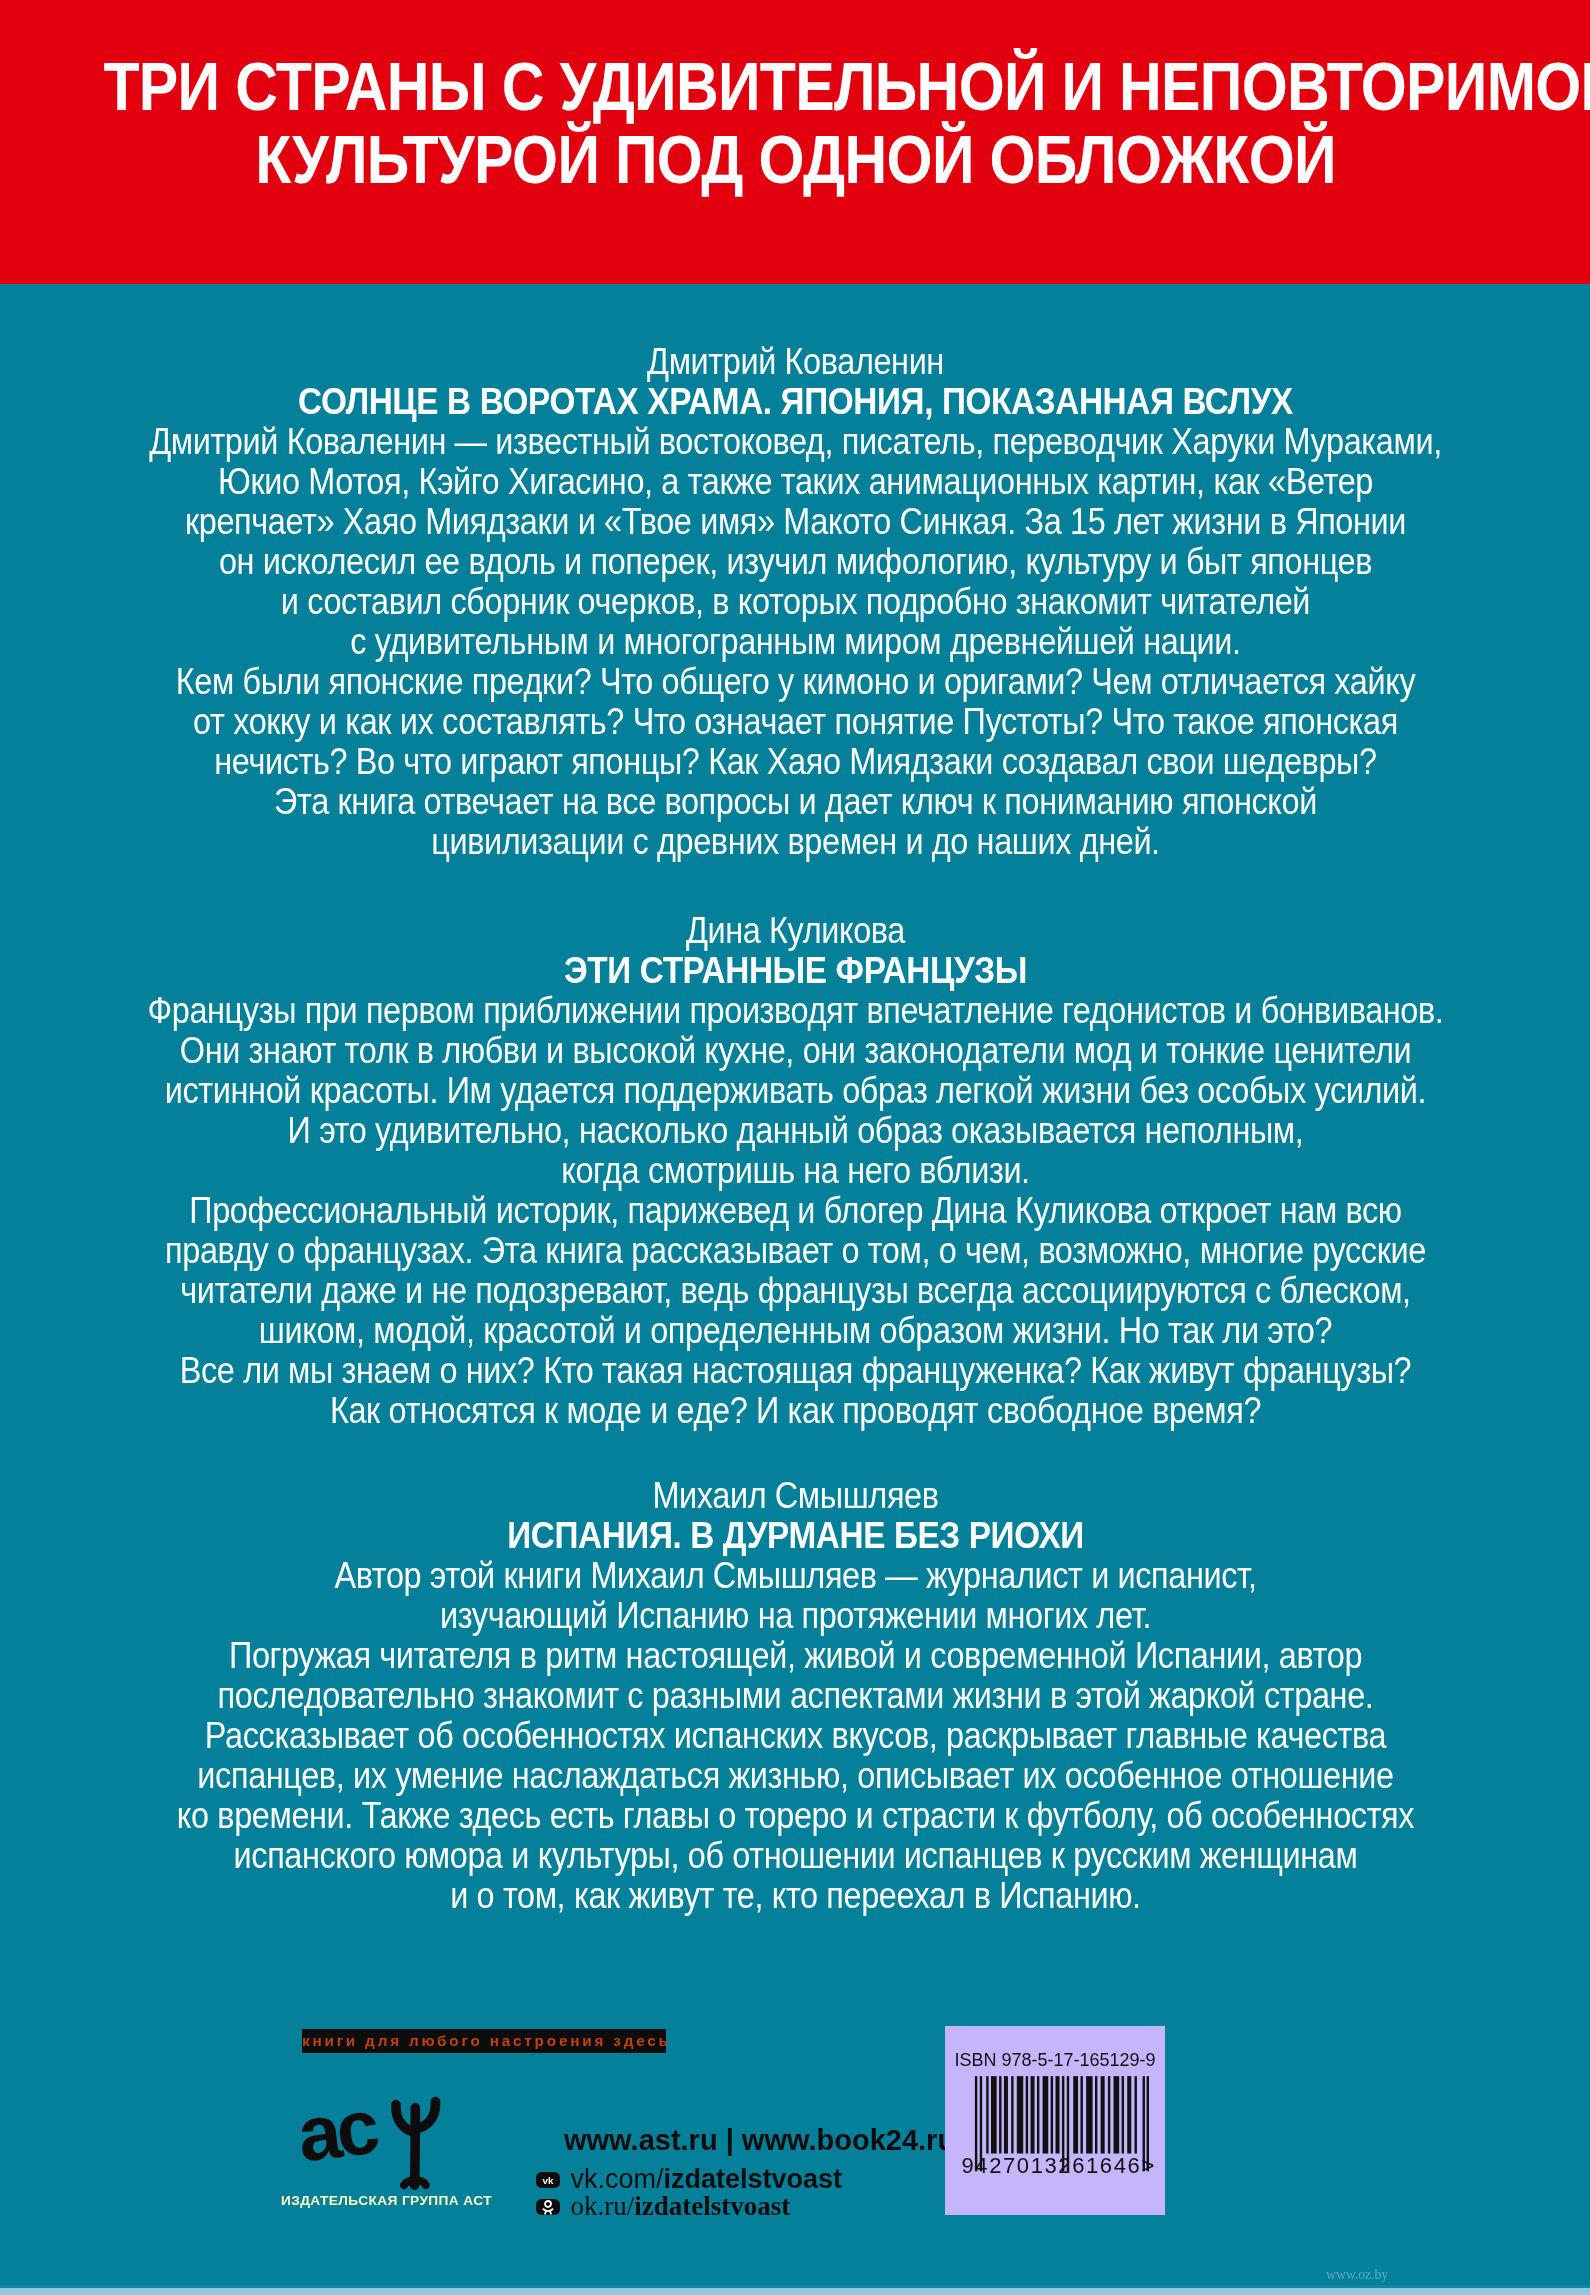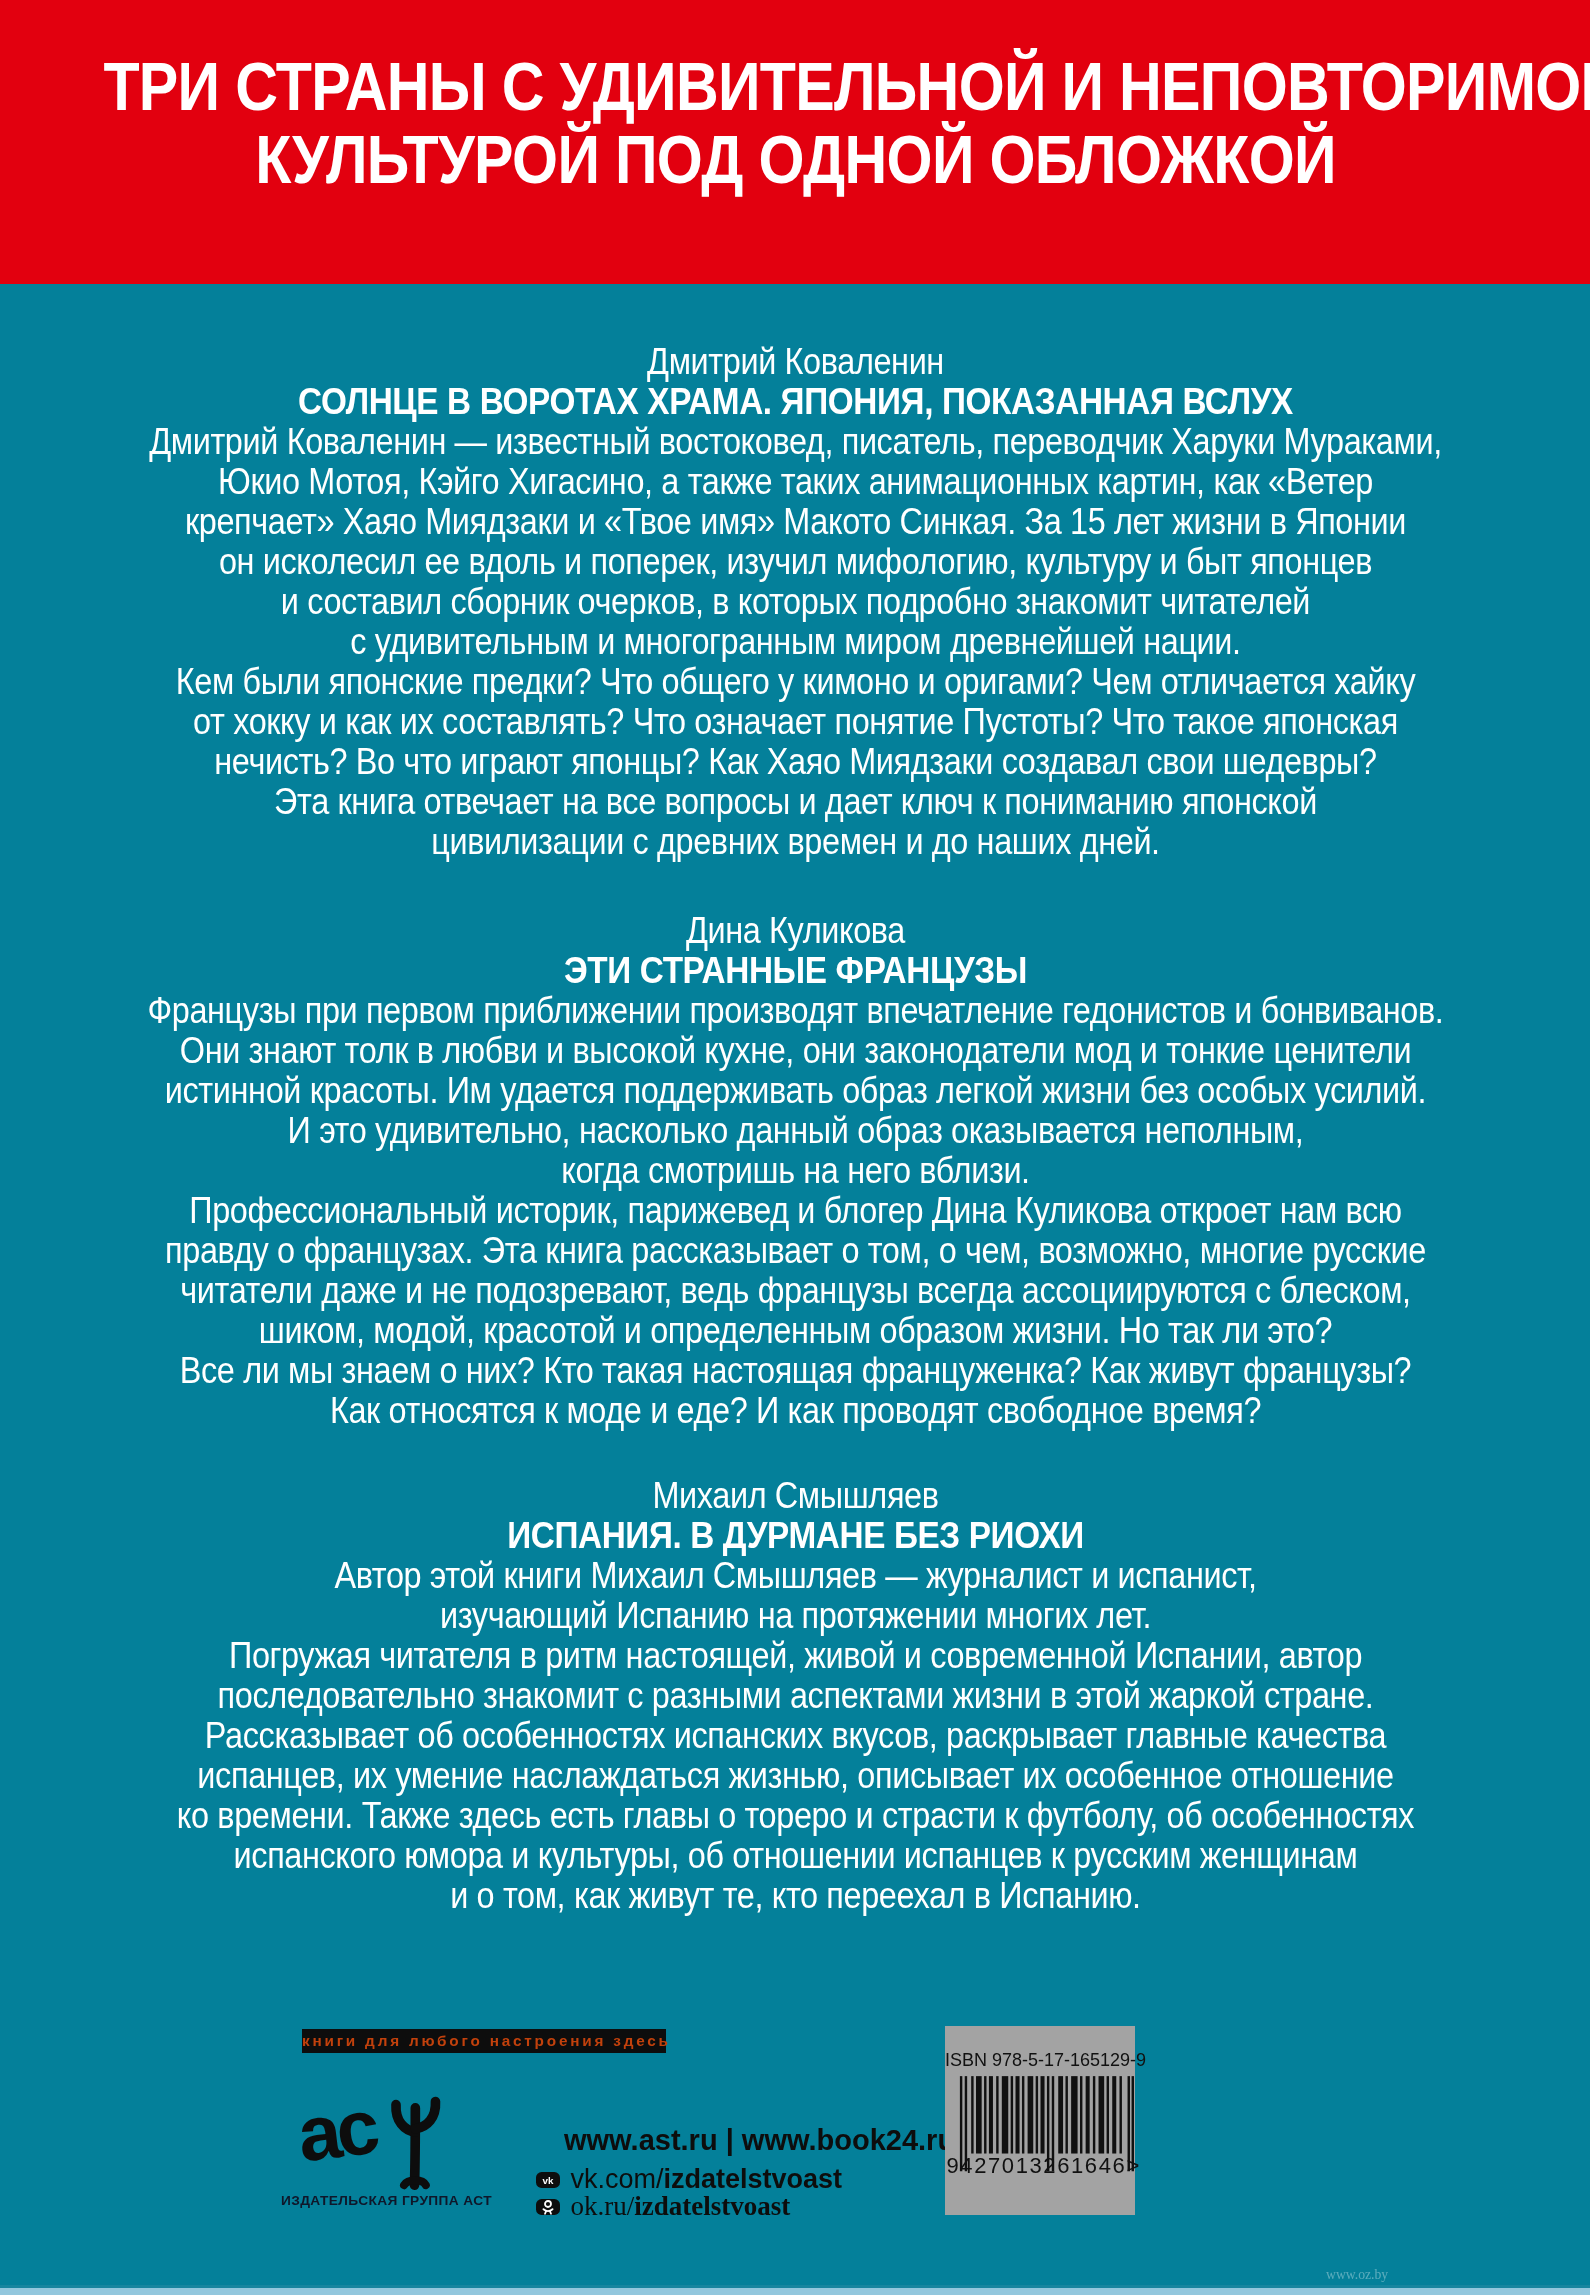--- a/index.html
+++ b/index.html
@@ -56,43 +56,43 @@
     color:#c2410c;
     font-size:15.3px;font-weight:bold;
     letter-spacing:2.8px;
     text-align:center;line-height:24px;
     white-space:nowrap;
   }
   .logo-wrap{position:absolute;left:297px;top:2058px;width:161px;height:132px;}
   .publisher-caption{
     position:absolute;left:281px;top:2193px;width:194px;
     text-align:center;
-    color:#0f172a;font-size:13.7px;font-weight:600;letter-spacing:0.4px;
+    color:#fef9c3;font-size:13.7px;font-weight:600;letter-spacing:0.4px;
     white-space:nowrap;
   }
   .www-line{
     position:absolute;left:564px;top:2124px;
     color:#0d0d0d;font-size:29px;font-weight:bold;white-space:nowrap;
   }
   .social-line{
     position:absolute;left:536px;
     display:flex;align-items:center;gap:10.5px;
     color:#0d0d0d;font-size:27px;white-space:nowrap;
   }
   #vk-line{top:2164px;}
   #ok-line{top:2191px;font-family:Liberation Serif, serif;}
   .icon-box{
     width:24px;height:16px;border-radius:5.6px;background:#0d0d0d;
     display:flex;align-items:center;justify-content:center;flex:0 0 auto;
   }
   .handle{font-weight:bold;}
   
   .isbn-box{
-    position:absolute;left:945px;top:2026px;width:190px;height:189px;
-    background:#a3a3a3;
+    position:absolute;left:945px;top:2026px;width:220px;height:189px;
+    background:#c4b5fd;
   }
   .isbn-label{
     margin-top:24px;
     text-align:center;
     color:#111;font-size:18px;letter-spacing:0;white-space:nowrap;
   }
   .barcode-wrap{position:relative;margin:4.8px auto 0;width:187px;height:121px;}
   .barcode-digits{
     position:absolute;left:0;top:77px;width:187px;
     display:flex;justify-content:space-between;

